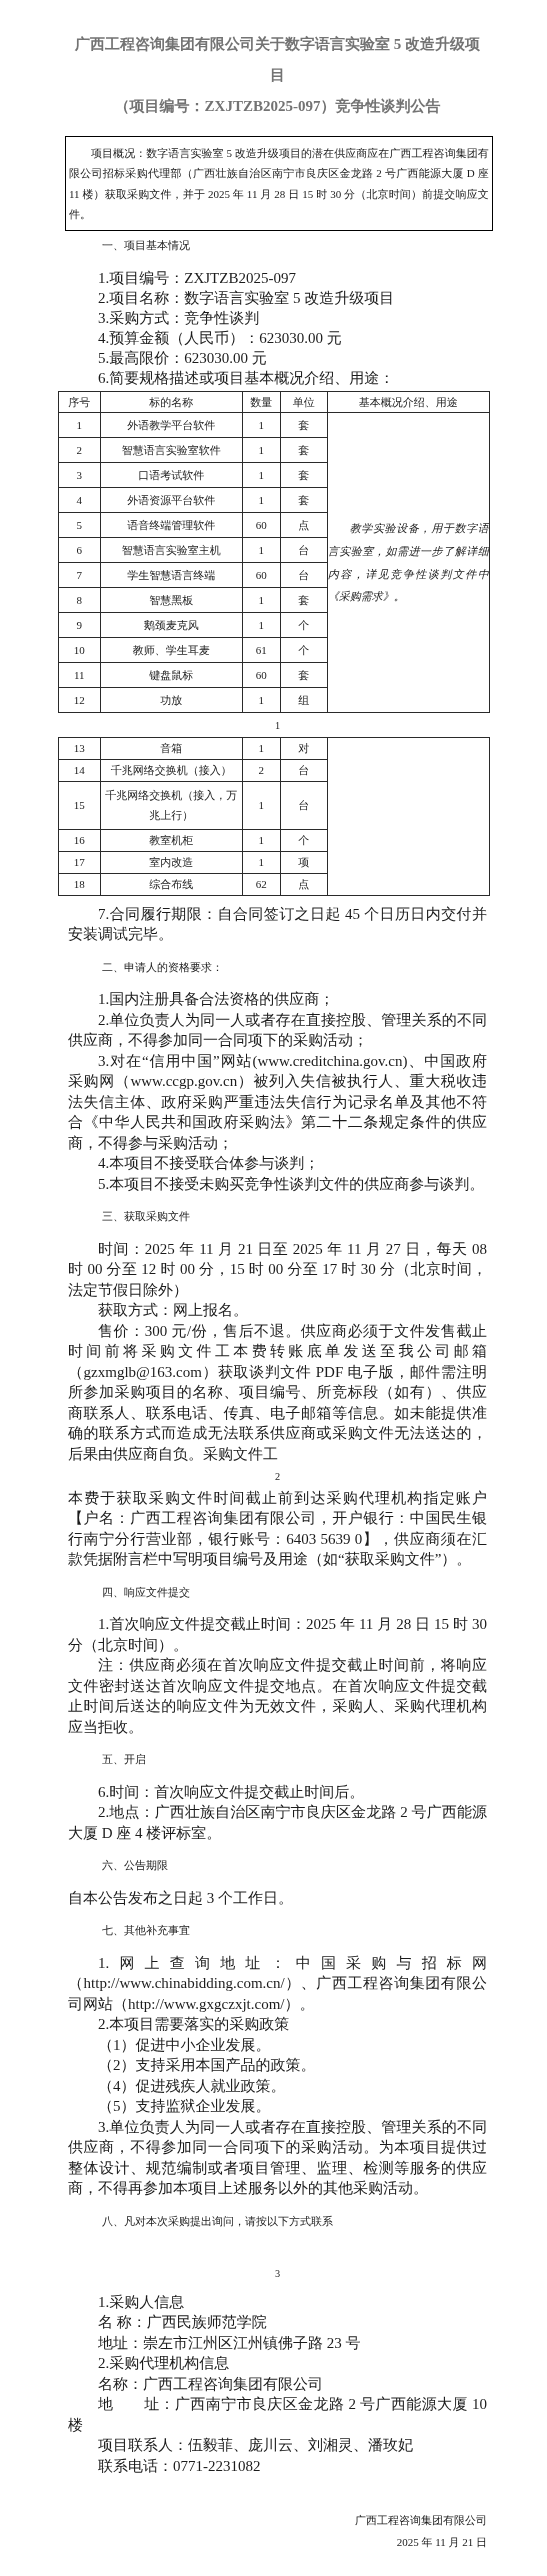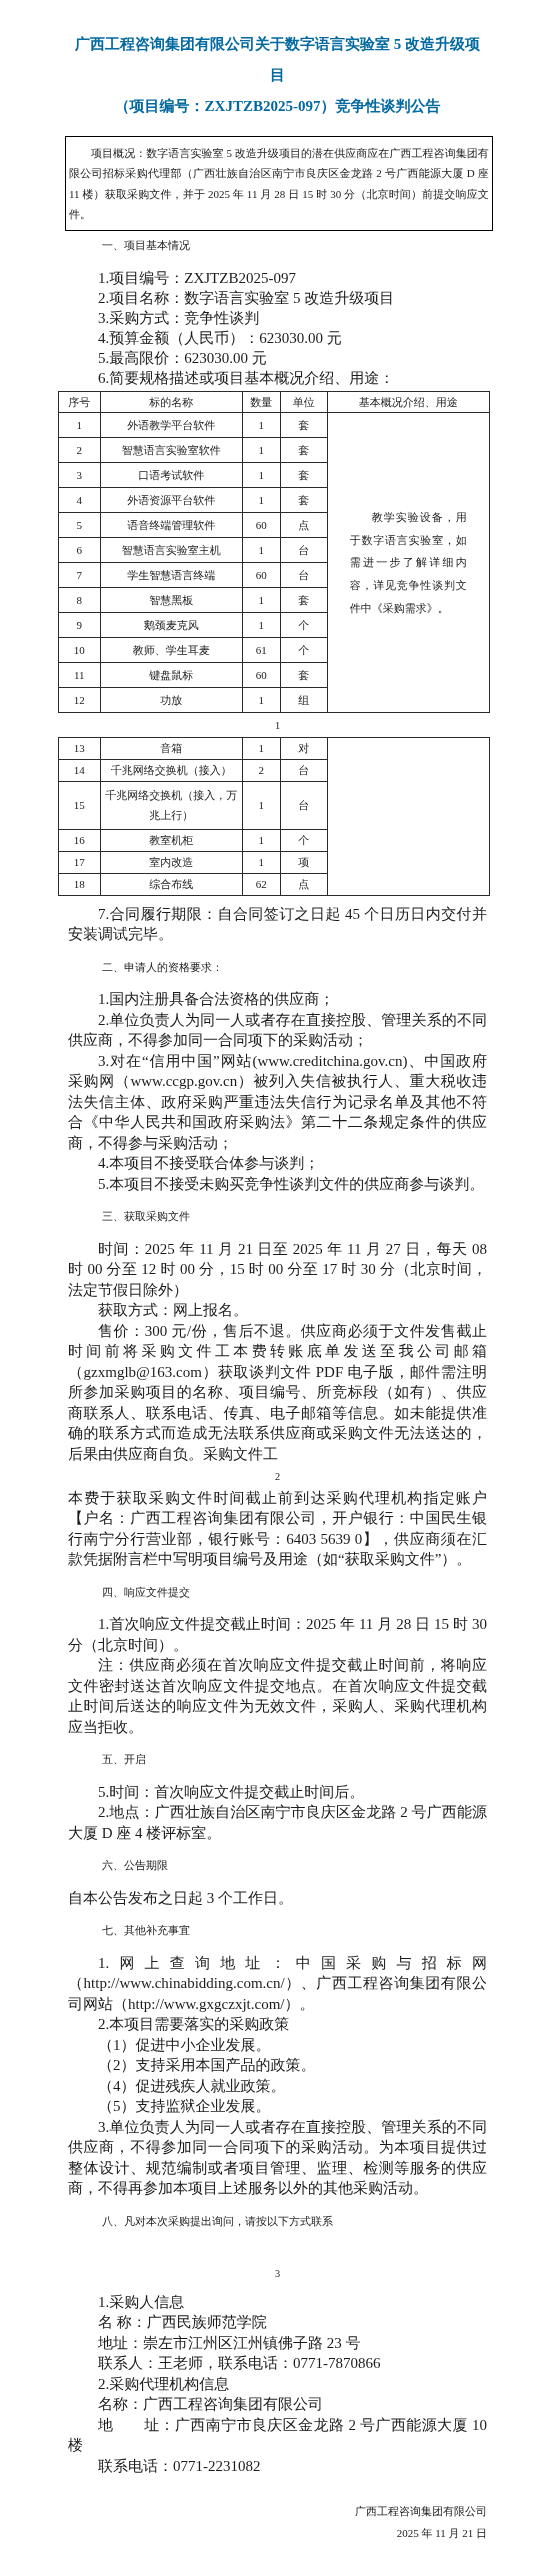--- a/index.html
+++ b/index.html
@@ -1,44 +1,44 @@
 <!DOCTYPE html>
 <html style="font-size:11px"><head>
 <meta charset="utf-8">
 <style>
   html,body{margin:0;padding:0;background:#fff;}
   body{width:548px;height:2576px;overflow:hidden;color:#1b1b1b;
        font-family:"Liberation Serif","DejaVu Serif",serif;}
   .page{padding:0 61px 0 68px;}
   .doc-title{margin-top:29px;text-align:center;font-weight:bold;
-             font-size:15px;line-height:31px;color:#0369a1;}
+             font-size:15px;line-height:31px;color:#737373;}
   .overview-box{margin:14.4px -6.2px 0 -3.4px;border:0.7px solid #000;
                 padding:5.5px 3.4px;font-size:11px;line-height:20.5px;
                 text-align:justify;text-indent:2em;}
   .ln{font-size:15px;line-height:20.5px;text-align:justify;margin:0;}
   .ind{text-indent:2em;}
   .s1-item{line-height:20px;}
   .heading{font-size:11px;line-height:20.5px;text-indent:2em;margin:12px;}
   .mt4{margin-top:2.7px;} .mt6{margin-top:4.1px;} .mt12{margin-top:8.2px;}
   table{border-collapse:collapse;table-layout:fixed;width:431px;margin-left:-10.3px;
         font-size:11px;color:#1b1b1b;border-radius:7px;}
   td,th{border:0.7px solid #2a2a2a;text-align:center;vertical-align:middle;
         font-weight:normal;padding:0 1.4px;line-height:16.4px;overflow:hidden;}
   .t1 th{height:20.5px;}
   .t1 td{height:24px;}
   .t2 td{height:21px;}
   .t2 .tall td{height:47px;line-height:20.5px;}
-  td.note-cell{text-align:justify;vertical-align:middle;padding:0 22px;
-               text-indent:2em;line-height:22.6px;}
+  td.note-cell{text-align:justify;vertical-align:middle;padding:0 0;
+               text-indent:2em;line-height:22.6px;font-style:italic;}
   .pg{ text-align:center;font-size:10.3px;line-height:18px;}
   .pg1{margin:4.1px 0 1.4px;}
   .pg2{margin:4.1px 0 1.4px;}
   .pg3{margin:34px 0 8.2px;}
   .sign{text-align:right;font-size:11px;}
-  .sign-company{margin-top:25px;line-height:20.5px;}
+  .sign-company{margin-top:34px;line-height:20.5px;}
   .sign-date{line-height:23px;}
 </style>
 </head>
 <body>
 
 <div class="page">
 
   <div class="doc-title">
     <div>广西工程咨询集团有限公司关于数字语言实验室 5 改造升级项目</div>
     <div>（项目编号：ZXJTZB2025-097）竞争性谈判公告</div>
@@ -213,21 +213,21 @@
 
   <div class="pg pg2">2</div>
 
   <p class="ln">本费于获取采购文件时间截止前到达采购代理机构指定账户【户名：广西工程咨询集团有限公司，开户银行：中国民生银行南宁分行营业部，银行账号：6403 5639 0】，供应商须在汇款凭据附言栏中写明项目编号及用途（如“获取采购文件”）。</p>
 
   <p class="heading">四、响应文件提交</p>
   <p class="ln ind">1.首次响应文件提交截止时间：2025 年 11 月 28 日 15 时 30 分（北京时间）。</p>
   <p class="ln ind">注：供应商必须在首次响应文件提交截止时间前，将响应文件密封送达首次响应文件提交地点。在首次响应文件提交截止时间后送达的响应文件为无效文件，采购人、采购代理机构应当拒收。</p>
 
   <p class="heading">五、开启</p>
-  <p class="ln ind">5.时间：首次响应文件提交截止时间后。</p>
+  <p class="ln ind">6.时间：首次响应文件提交截止时间后。</p>
   <p class="ln ind">2.地点：广西壮族自治区南宁市良庆区金龙路 2 号广西能源大厦 D 座 4 楼评标室。</p>
 
   <p class="heading">六、公告期限</p>
   <p class="ln">自本公告发布之日起 3 个工作日。</p>
 
   <p class="heading">七、其他补充事宜</p>
   <p class="ln ind">1.网上查询地址：中国采购与招标网（http://www.chinabidding.com.cn/）、广西工程咨询集团有限公司网站（http://www.gxgczxjt.com/）。</p>
   <p class="ln ind">2.本项目需要落实的采购政策</p>
   <p class="ln ind">（1）促进中小企业发展。</p>
   <p class="ln ind">（2）支持采用本国产品的政策。</p>
@@ -235,23 +235,23 @@
   <p class="ln ind">（5）支持监狱企业发展。</p>
   <p class="ln ind">3.单位负责人为同一人或者存在直接控股、管理关系的不同供应商，不得参加同一合同项下的采购活动。为本项目提供过整体设计、规范编制或者项目管理、监理、检测等服务的供应商，不得再参加本项目上述服务以外的其他采购活动。</p>
 
   <p class="heading">八、凡对本次采购提出询问，请按以下方式联系</p>
 
   <div class="pg pg3">3</div>
 
   <p class="ln ind">1.采购人信息</p>
   <p class="ln ind">名 称：广西民族师范学院</p>
   <p class="ln ind">地址：崇左市江州区江州镇佛子路 23 号</p>
-  <p class="ln ind">联系人：王老师，联系电话：0771-7870866</p>
   <p class="ln ind">2.采购代理机构信息</p>
   <p class="ln ind">名称：广西工程咨询集团有限公司</p>
   <p class="ln ind">地　　址：广西南宁市良庆区金龙路 2 号广西能源大厦 10 楼</p>
+  <p class="ln ind">项目联系人：伍毅菲、庞川云、刘湘灵、潘玫妃</p>
   <p class="ln ind">联系电话：0771-2231082</p>
 
   <div class="sign sign-company">广西工程咨询集团有限公司</div>
   <div class="sign sign-date">2025 年 11 月 21 日</div>
 
 </div>
 
 
 </body></html>

